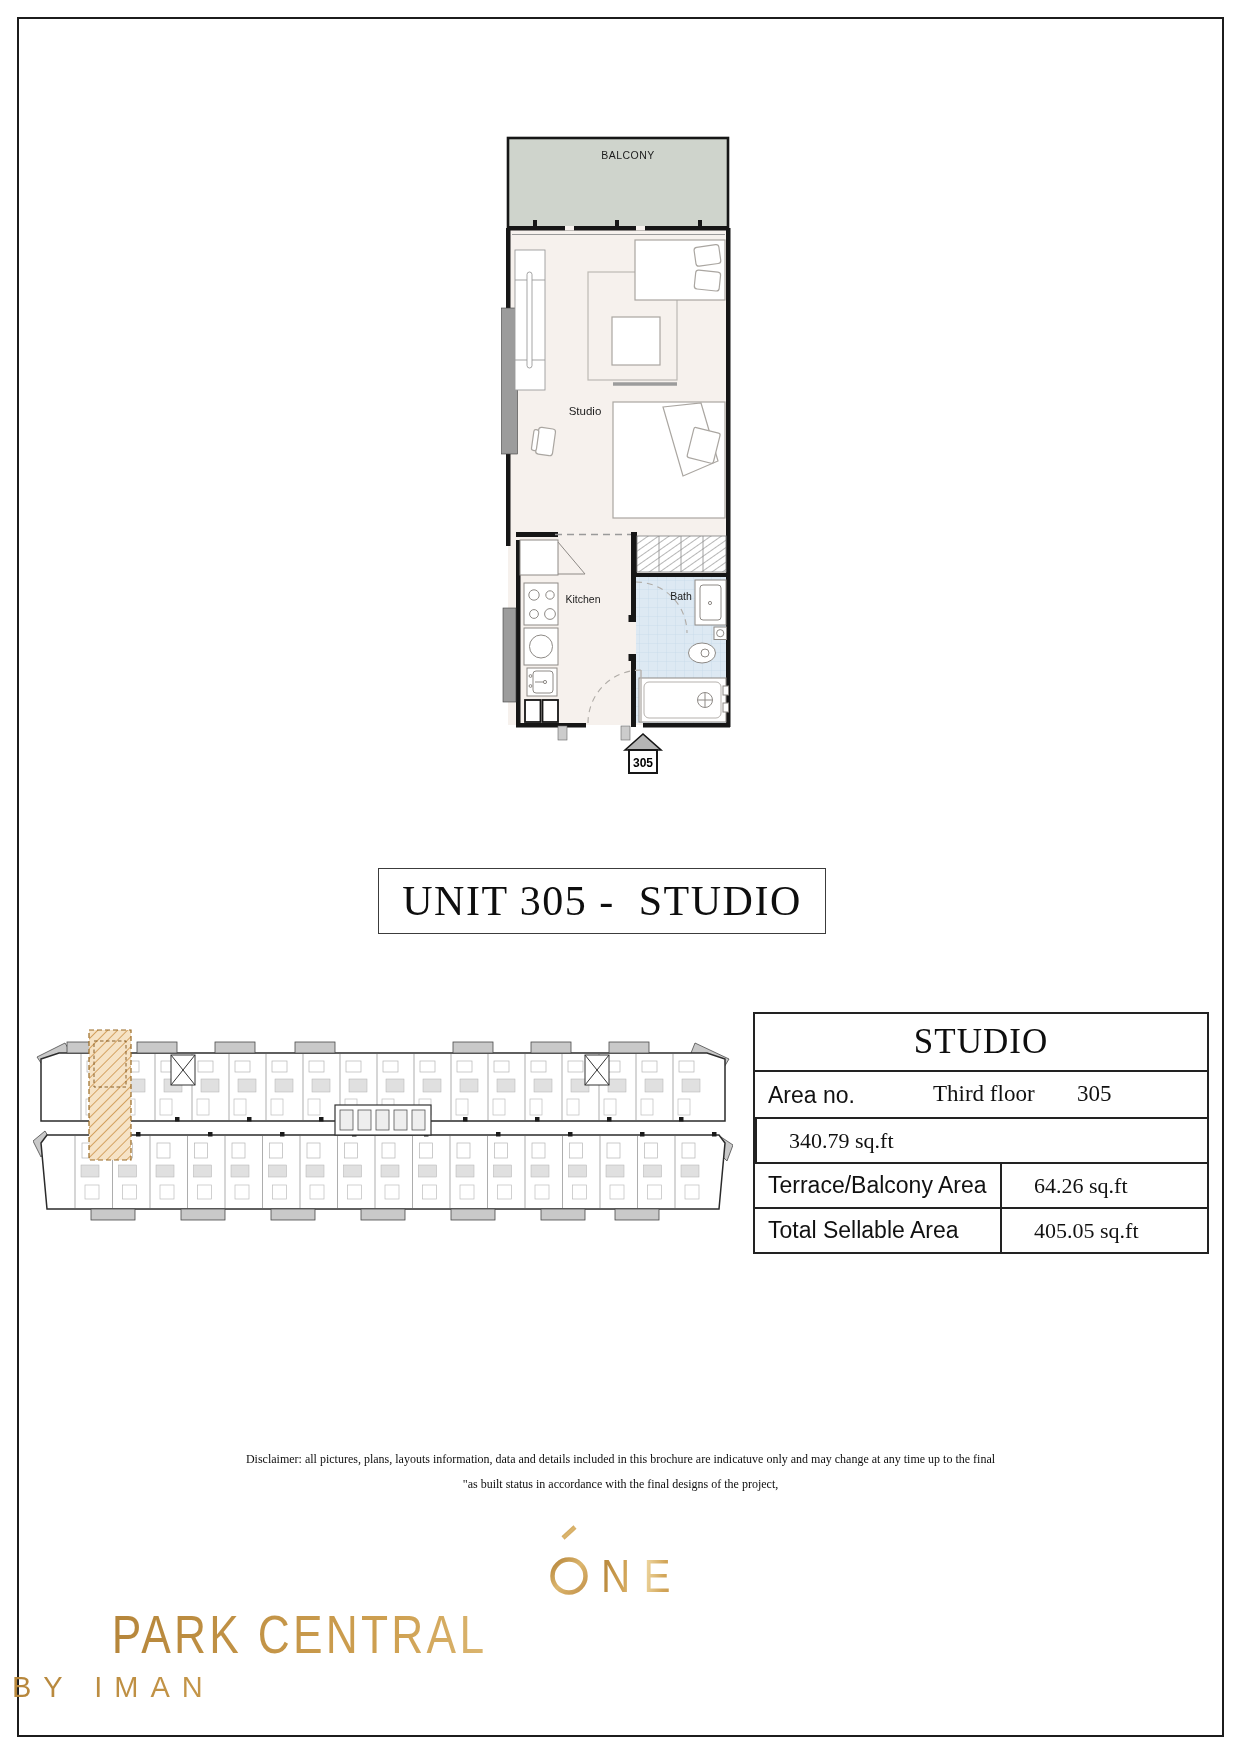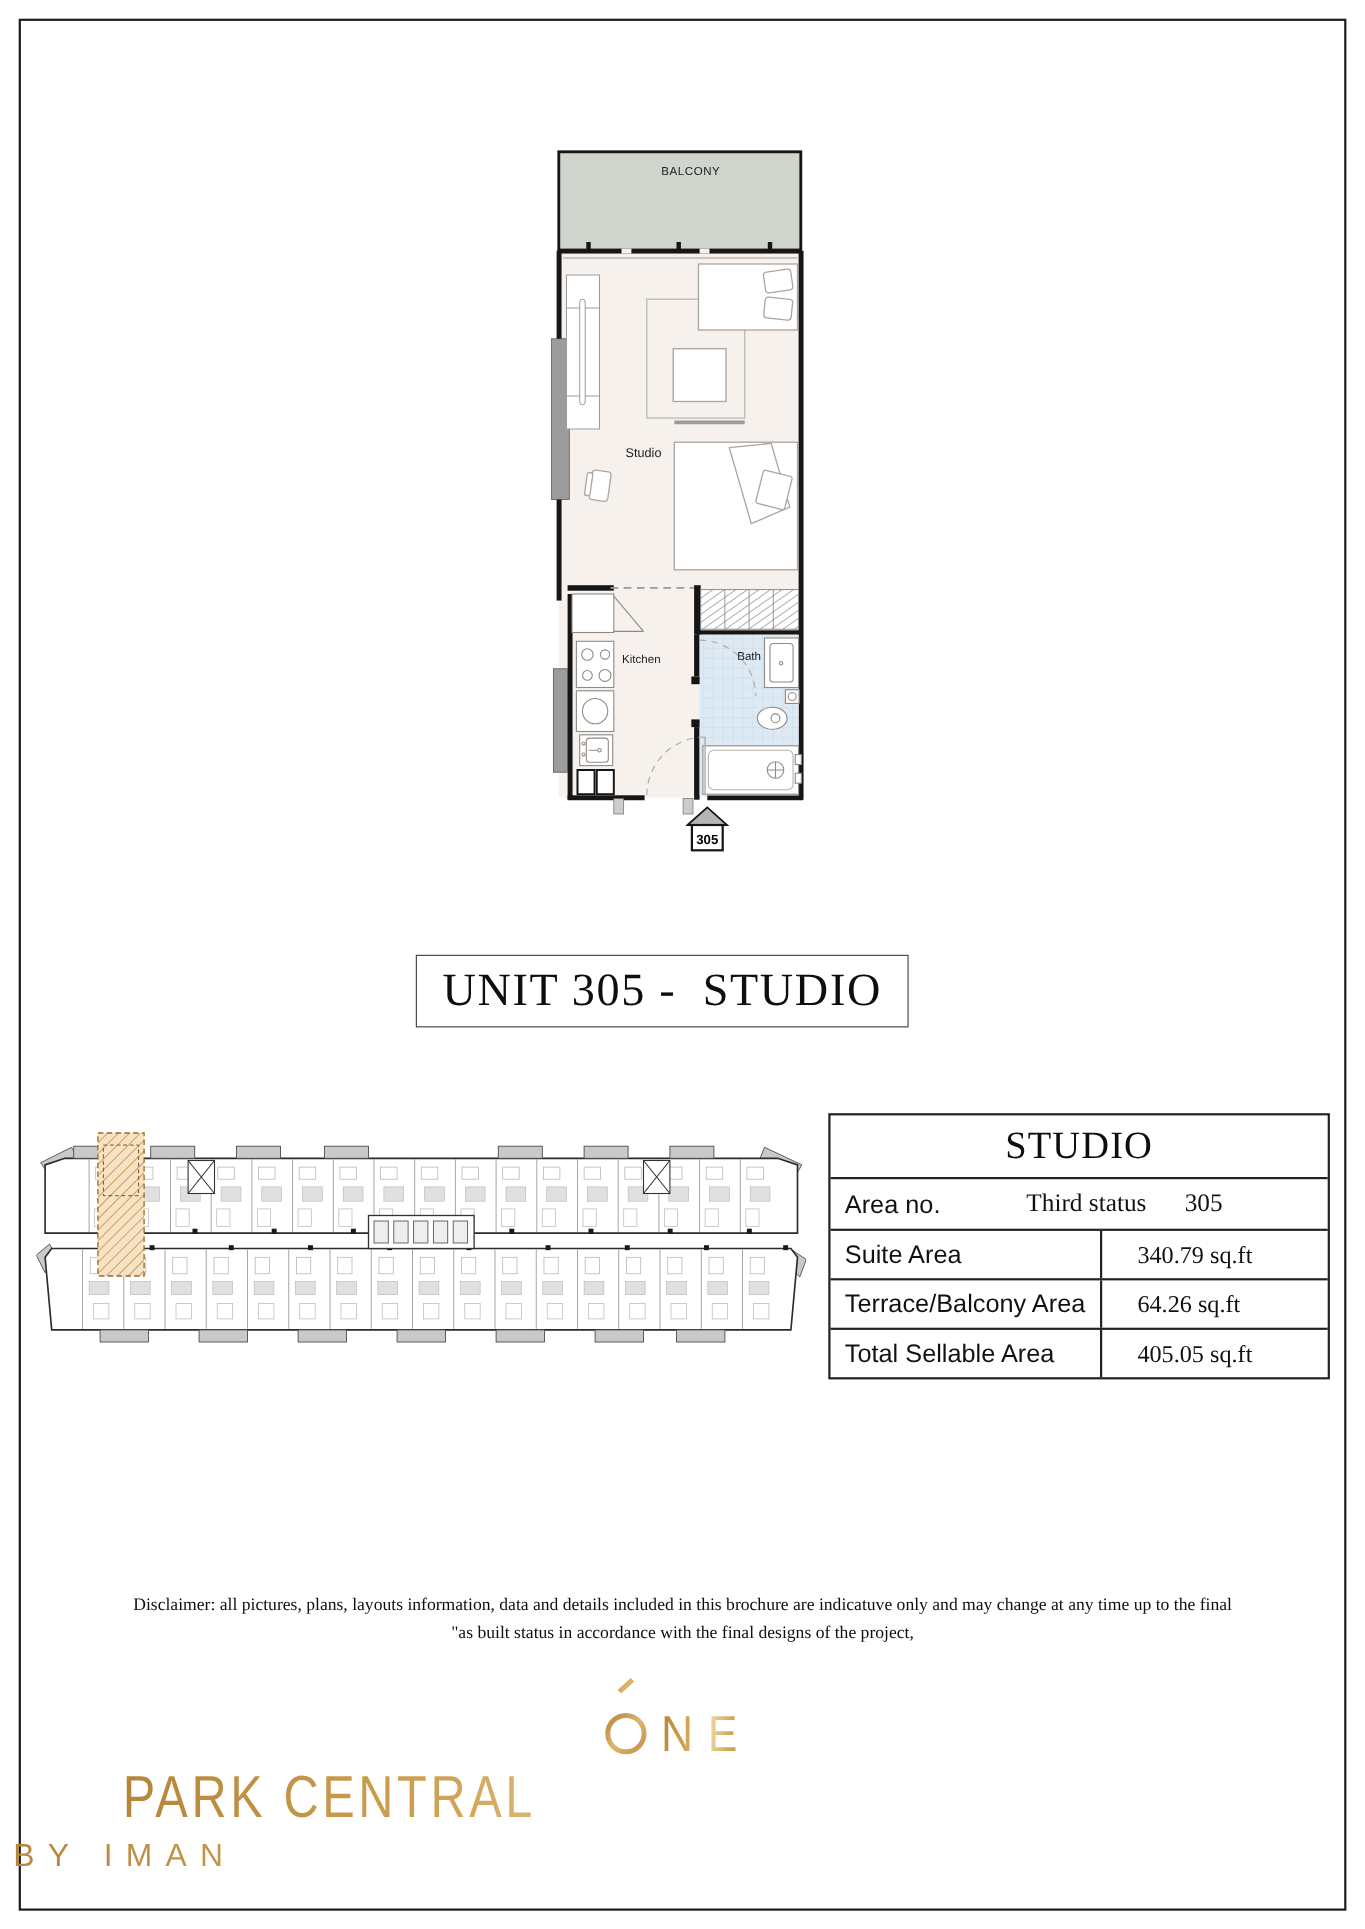--- a/index.html
+++ b/index.html
@@ -26,21 +26,21 @@
   .it-unitrow .it-label{position:absolute;left:13px;top:10px}
   .it-unitrow .it-floor{position:absolute;left:178px;top:9px;font-family:"Liberation Serif",serif}
   .it-unitrow .it-num{position:absolute;left:322px;top:9px;font-family:"Liberation Serif",serif}
   .it-row{display:grid;grid-template-columns:245px 1fr;border-top:2px solid #222;height:45px}
   .it-row .lbl{display:flex;align-items:center;padding-left:13px;font-size:23px}
   .it-row .val{display:flex;align-items:center;padding-left:32px;border-left:2px solid #222;
     font-family:"Liberation Serif",serif;font-size:22px}
 
   
   .disclaimer{position:absolute;left:30px;top:1447px;width:1181px;text-align:center;
-    font-family:"Liberation Serif",serif;font-size:16px;line-height:25px;color:#0e0e0e}
+    font-family:"Liberation Serif",serif;font-size:12px;line-height:25px;color:#0e0e0e}
 
   
   .logo{position:absolute;left:0;top:1522px;width:100%;}
   .gold{background:linear-gradient(97deg,#b5853a 0%,#cfa152 28%,#eed7a1 52%,#d2a558 75%,#c3924a 100%);
     -webkit-background-clip:text;background-clip:text;color:#c99b4e;-webkit-text-fill-color:transparent}
   .logo-one{display:flex;align-items:flex-end;justify-content:center;height:74px}
   .logo-one .ne{font-size:46px;line-height:40px;letter-spacing:15px;transform:scaleX(0.88);transform-origin:left bottom;margin-left:8px}
   .logo-park{margin-top:16px;font-size:54px;line-height:44px;letter-spacing:4px;transform:scaleX(0.82);transform-origin:center;white-space:nowrap}
   .logo-by{margin-top:20px;font-size:29px;line-height:22px;letter-spacing:12px;text-indent:12px}
 </style>
@@ -412,25 +412,24 @@
   <g>
     <rect x="56" y="5" width="42" height="130" fill="url(#hl)" stroke="#9a6a24" stroke-width="1.2" stroke-dasharray="5 3"></rect>
     <rect x="61" y="16" width="32" height="46" fill="none" stroke="#7d5117" stroke-width="0.9" stroke-dasharray="3.5 2.5"></rect>
   </g>
 </svg>
 
 <div class="info-table">
   <div class="it-header">STUDIO</div>
   <div class="it-unitrow">
     <span class="it-label">Area no.</span>
-    <span class="it-floor">Third status</span>
+    <span class="it-floor">Third floor</span>
     <span class="it-num">305</span>
   </div>
   <div class="it-row">
-    <div class="lbl">Suite Area</div>
     <div class="val">340.79 sq.ft</div>
   </div>
   <div class="it-row">
     <div class="lbl">Terrace/Balcony Area</div>
     <div class="val">64.26 sq.ft</div>
   </div>
   <div class="it-row">
     <div class="lbl">Total Sellable Area</div>
     <div class="val">405.05 sq.ft</div>
   </div>

